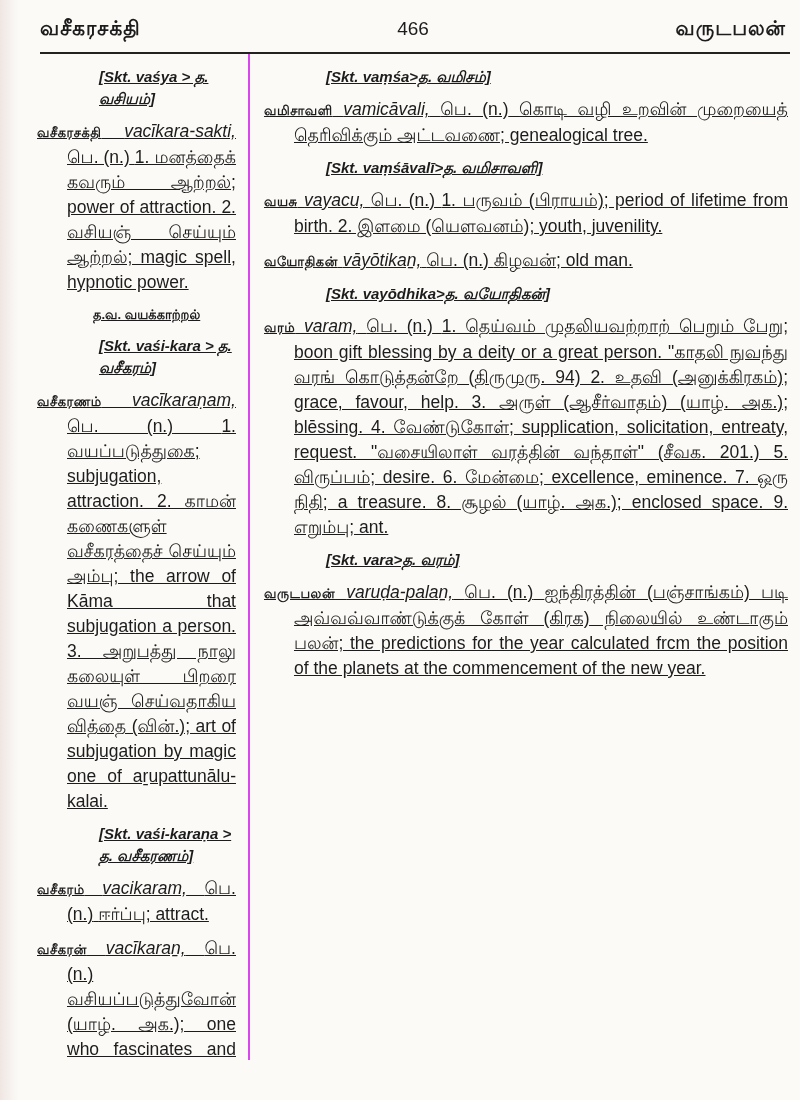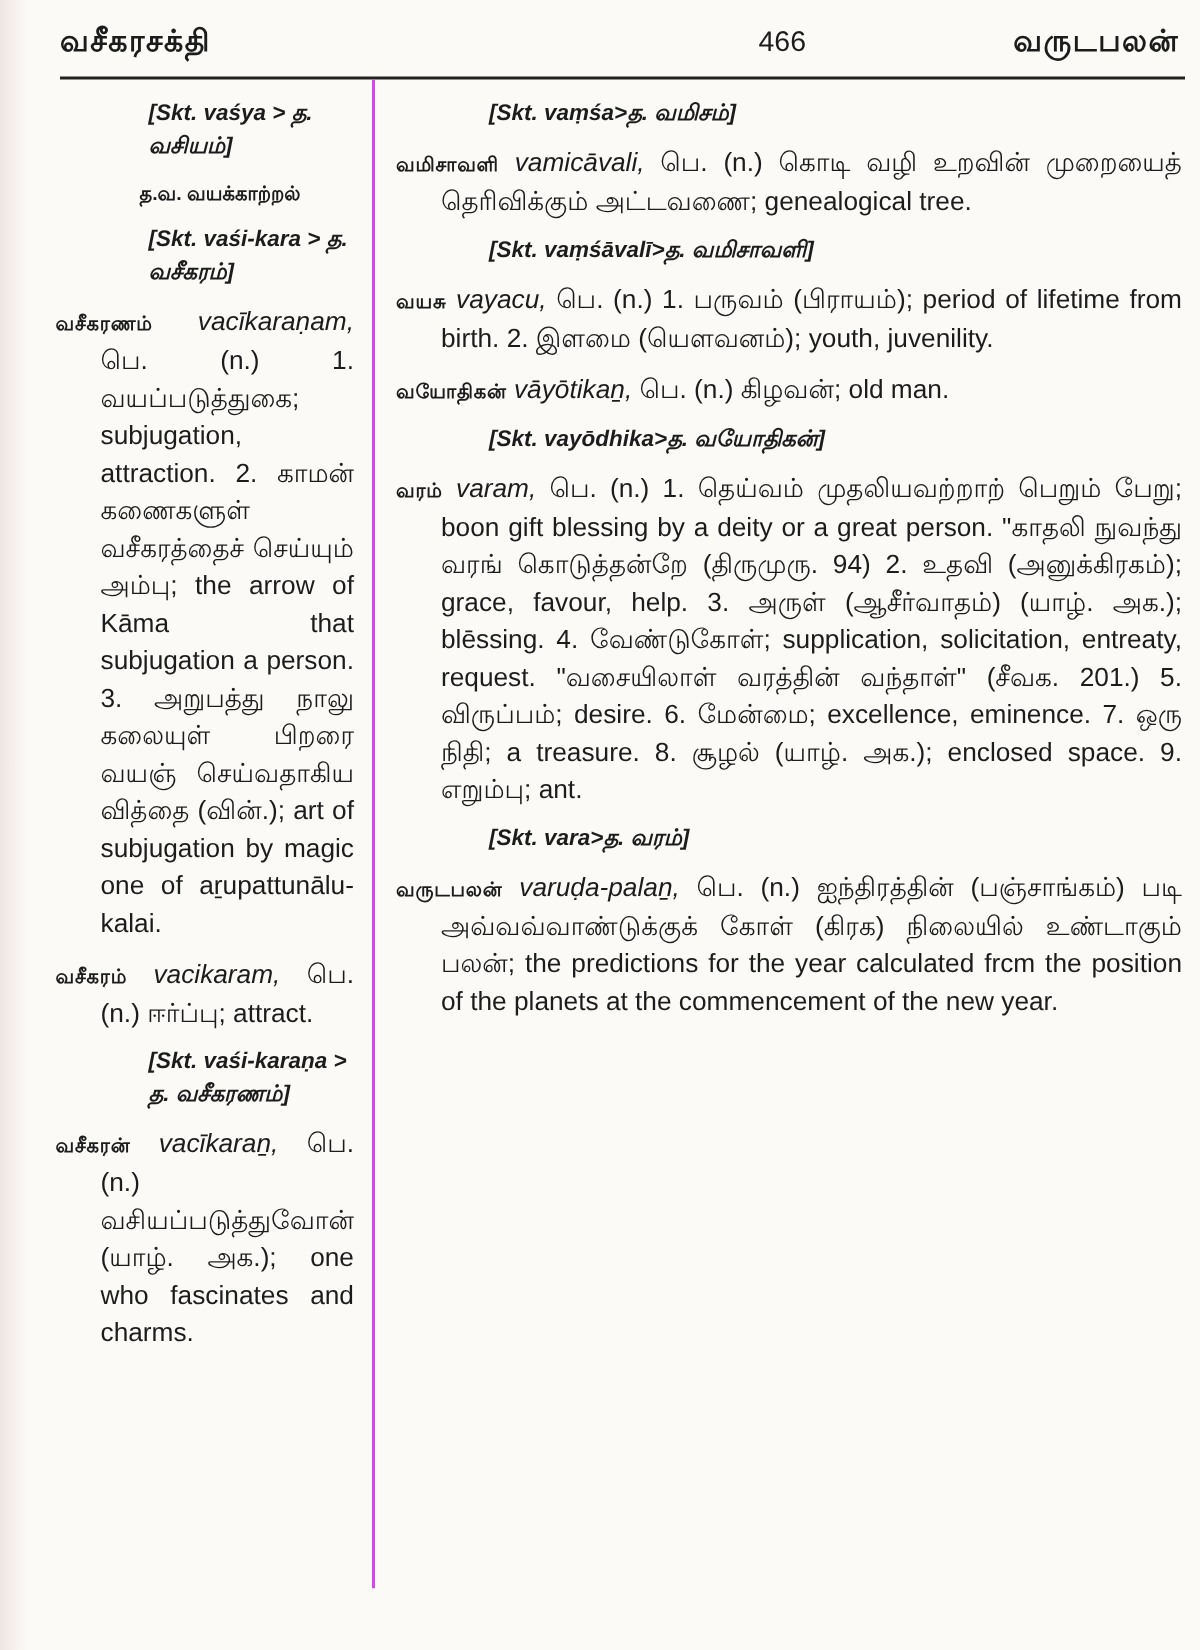--- a/index.html
+++ b/index.html
@@ -15,38 +15,38 @@
     position: absolute; left: 0; top: 0; bottom: 0; width: 18px;
     background: linear-gradient(90deg, #efe6e2, rgba(251,250,247,0));
     pointer-events: none;
   }
   .header {
     display: flex; align-items: baseline;
     padding: 17px 14px 8px 40px;
   }
   .header > span { flex: 1 1 0; }
   .guide-word { font-weight: bold; font-size: 20px; letter-spacing: 1px; white-space: nowrap; }
-  .page-num { text-align: right; font-size: 19px; font-weight: normal; }
+  .page-num { text-align: center; font-size: 19px; font-weight: normal; }
   .right-word { text-align: right; }
   .rule {
     border-top: 2.5px solid #232220;
     margin: 2px 10px 0 40px;
     height: 0;
   }
   .columns {
     display: flex;
     margin: 0 10px 0 34px;
     height: 1006px;
     overflow: hidden;
   }
   .col { box-sizing: border-box; }
   .col-left  { width: 374px; padding: 12px 12px 0 3px; }
   .col-right { flex: 1 1 auto; border-left: 2px solid #d946ef; padding: 12px 2px 0 14px; }
 
-  p.blk { margin: 0 0 9px 0; }
+  p.blk { margin: 0 0 9px 0; text-decoration: underline; }
   .entry {
     font-size: 17.5px; line-height: 25px;
     text-align: justify;
     padding-left: 30px; text-indent: -30px;
   }
   .hw  { font-weight: bold; font-size: 13px; letter-spacing: 0.04em; }
   .tr  { font-style: italic; }
   .pos { }
   .body { }
   .etym {
@@ -71,25 +71,26 @@
   <span class="guide-word">வசீகரசக்தி</span>
   <span class="page-num">466</span>
   <span class="guide-word right-word">வருடபலன்</span>
 </div>
 
 <div class="rule"></div>
 
 <div class="columns">
   <div class="col col-left">
       <p class="blk etym">[Skt. vaśya &gt; த. வசியம்]</p>
+      <p class="blk entry"><span class="hw">வசீகரசக்தி</span> <span class="tr">vacīkara-sakti,</span> <span class="pos">பெ. (n.)</span> <span class="body">1. மனத்தைக் கவரும் ஆற்றல்; power of attraction. 2. வசியஞ் செய்யும் ஆற்றல்; magic spell, hypnotic power.</span> </p>
       <p class="blk tav">த.வ. வயக்காற்றல்</p>
       <p class="blk etym">[Skt. vaśi-kara &gt; த. வசீகரம்]</p>
       <p class="blk entry"><span class="hw">வசீகரணம்</span> <span class="tr">vacīkaraṇam,</span> <span class="pos">பெ. (n.)</span> <span class="body">1. வயப்படுத்துகை; subjugation, attraction. 2. காமன் கணைகளுள் வசீகரத்தைச் செய்யும் அம்பு; the arrow of Kāma that subjugation a person. 3. அறுபத்து நாலு கலையுள் பிறரை வயஞ் செய்வதாகிய வித்தை (வின்.); art of subjugation by magic one of aṟupattunālu-kalai.</span> </p>
+      <p class="blk etym">[Skt. vaśi-karaṇa &gt; த. வசீகரணம்]</p>
       <p class="blk entry"><span class="hw">வசீகரம்</span> <span class="tr">vacikaram,</span> <span class="pos">பெ. (n.)</span> <span class="body">ஈர்ப்பு; attract.</span> </p>
-      <p class="blk etym">[Skt. vaśi-karaṇa &gt; த. வசீகரணம்]</p>
       <p class="blk entry"><span class="hw">வசீகரன்</span> <span class="tr">vacīkaraṉ,</span> <span class="pos">பெ. (n.)</span> <span class="body">வசியப்படுத்துவோன் (யாழ். அக.); one who fascinates and charms.</span> </p>
     </div>
   <div class="col col-right">
       <p class="blk etym">[Skt. vaṃśa&gt;த. வமிசம்]</p>
       <p class="blk entry"><span class="hw">வமிசாவளி</span> <span class="tr">vamicāvali,</span> <span class="pos">பெ. (n.)</span> <span class="body">கொடி வழி உறவின் முறையைத் தெரிவிக்கும் அட்டவணை; genealogical tree.</span> </p>
       <p class="blk etym">[Skt. vaṃśāvalī&gt;த. வமிசாவளி]</p>
       <p class="blk entry"><span class="hw">வயசு</span> <span class="tr">vayacu,</span> <span class="pos">பெ. (n.)</span> <span class="body">1. பருவம் (பிராயம்); period of lifetime from birth. 2. இளமை (யெளவனம்); youth, juvenility.</span> </p>
       <p class="blk entry"><span class="hw">வயோதிகன்</span> <span class="tr">vāyōtikaṉ,</span> <span class="pos">பெ. (n.)</span> <span class="body">கிழவன்; old man.</span> </p>
       <p class="blk etym">[Skt. vayōdhika&gt;த. வயோதிகன்]</p>
       <p class="blk entry"><span class="hw">வரம்</span> <span class="tr">varam,</span> <span class="pos">பெ. (n.)</span> <span class="body">1. தெய்வம் முதலியவற்றாற் பெறும் பேறு; boon gift blessing by a deity or a great person. "காதலி நுவந்து வரங் கொடுத்தன்றே (திருமுரு. 94) 2. உதவி (அனுக்கிரகம்); grace, favour, help. 3. அருள் (ஆசீர்வாதம்) (யாழ். அக.); blēssing. 4. வேண்டுகோள்; supplication, solicitation, entreaty, request. "வசையிலாள் வரத்தின் வந்தாள்" (சீவக. 201.) 5. விருப்பம்; desire. 6. மேன்மை; excellence, eminence. 7. ஒரு நிதி; a treasure. 8. சூழல் (யாழ். அக.); enclosed space. 9. எறும்பு; ant.</span> </p>

